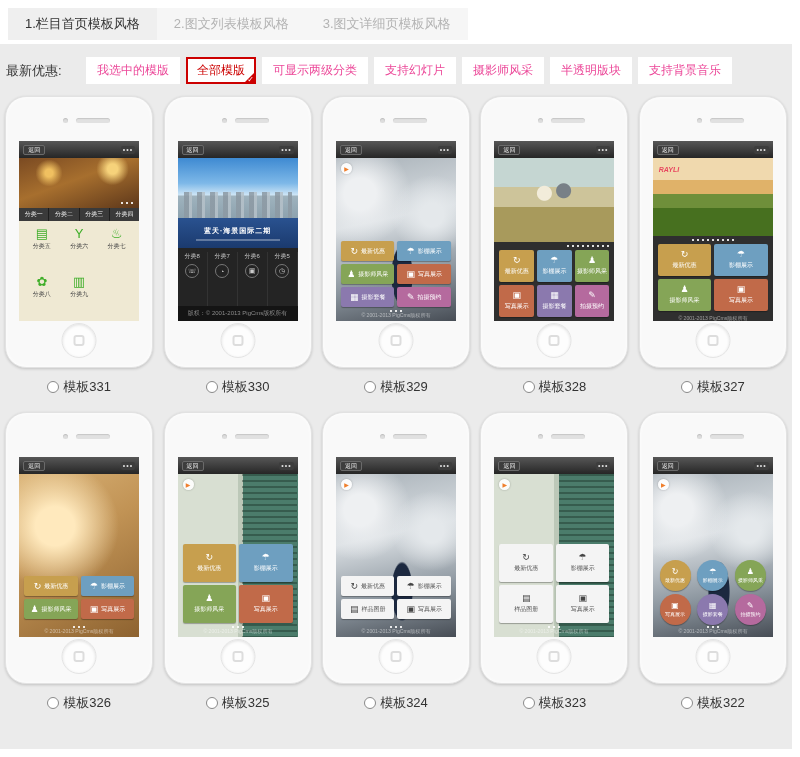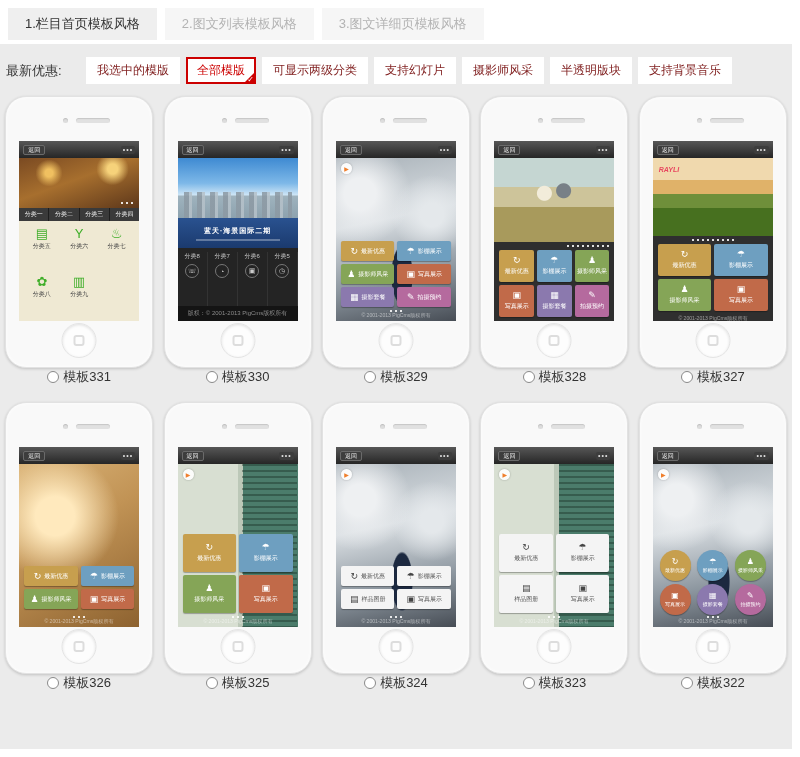--- a/index.html
+++ b/index.html
@@ -1,29 +1,29 @@
 <!DOCTYPE html>
 <html><head>
 <meta charset="utf-8">
 <style>
   * { box-sizing: border-box; margin: 0; padding: 0; }
   html,body { width: 800px; background: #fff; font-family: "Liberation Sans","DejaVu Sans",sans-serif; }
   body { position: relative; height: 757px; overflow: hidden; }
 
   
-  .tabs { display: flex; gap: 8px; padding: 8px 0 4px 8px; background: #fff; }
+  .tabs { display: flex; gap: 0; padding: 8px 0 4px 8px; background: #fff; }
   .tab { background: #f6f6f6; color: #b3b3b3; font-size: 13px; padding: 7px 17px; cursor: pointer; white-space: nowrap; }
   .tab.active { background: #efefef; color: #333; }
 
   
   .panel { background: #ebebeb; width: 792px; padding: 10px 0 12px 0; min-height: 705px; }
 
   .filter-row { display: flex; align-items: center; margin: 3px 0 8px 6px; flex-wrap: nowrap; }
   .filter-label { font-size: 13px; color: #333; width: 80px; flex: none; }
-  .fbtn { background: #fff; color: #7f1d1d; font-size: 12px; padding: 5px 11px; margin-right: 6px; cursor: pointer; position: relative; white-space: nowrap; }
+  .fbtn { background: #fff; color: #ec4899; font-size: 12px; padding: 5px 11px; margin-right: 6px; cursor: pointer; position: relative; white-space: nowrap; }
   .fbtn.selected { border: 2px solid #c00; color: #c00; padding: 3px 9px; }
   .fbtn.selected::after { content:""; position:absolute; right:-1px; bottom:-1px; border-left:11px solid transparent; border-bottom:11px solid #c00; }
   .fbtn.selected::before { content:"✓"; position:absolute; right:0px; bottom:-2px; color:#fff; font-size:8px; z-index:2; }
 
   
   .phone-grid { display: grid; grid-template-columns: repeat(5,1fr); margin-top: 12px; row-gap: 16px; }
   .phone-cell { display: flex; flex-direction: column; align-items: center; }
 
   .phone { width: 148px; height: 272px; background: #f9f9f9; border: 1px solid #e2e2e2; border-radius: 21px; position: relative; box-shadow: 0 1px 3px rgba(0,0,0,.18), inset 0 0 4px #fff; cursor: pointer; }
   .cam { position:absolute; top:21px; left:57px; width:5px; height:5px; border-radius:50%; background:#ddd; box-shadow: inset 0 1px 1px rgba(0,0,0,.15); }
@@ -106,21 +106,21 @@
   .dots-sm { width:12px; } .dots-lg { width:42px; }
   .dots-overlay { position:absolute; left:50%; transform:translateX(-50%); bottom:9px; z-index:2; }
   .photo-dots { position:absolute; right:6px; bottom:4px; }
   .wfooter { position:absolute; left:0; right:0; bottom:1px; text-align:center; color:rgba(255,255,255,.5); font-size:6px; transform:scale(.85); z-index:2; }
   .dpanel { flex:1; background:#2f2f2f; padding:3px 5px 1px; display:flex; flex-direction:column; gap:3px; position:relative; }
   .dpanel .wfooter { position:static; transform:scale(.85); margin-top:auto; }
   .dpanel-dots-right { align-self:flex-end; }
   .dpanel-dots-center { align-self:center; }
 
   
-  .radio-row { display:flex; align-items:center; gap:4px; cursor:pointer; }
+  .radio-row { margin-top: 10px; display:flex; align-items:center; gap:4px; cursor:pointer; }
   .radio { width:12px; height:12px; border:1px solid #8a8a8a; border-radius:50%; background:#fff; flex:none; }
   .radio-label { font-size:13px; color:#333; }
 </style>
 </head>
 <body>
 
 <div class="tabs">
   <div class="tab active">1.栏目首页模板风格</div>
   <div class="tab">2.图文列表模板风格</div>
   <div class="tab">3.图文详细页模板风格</div>

